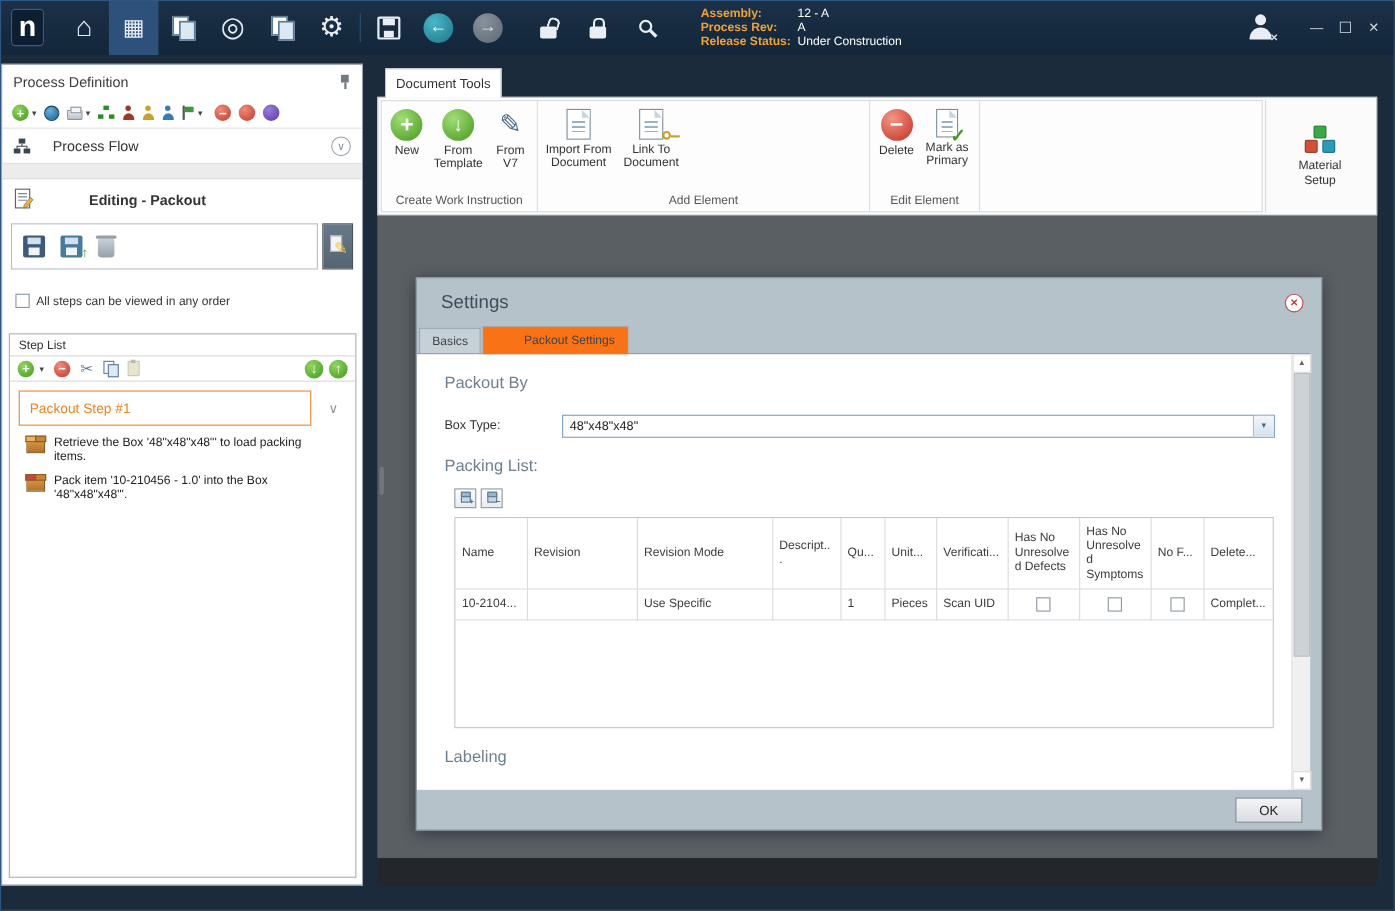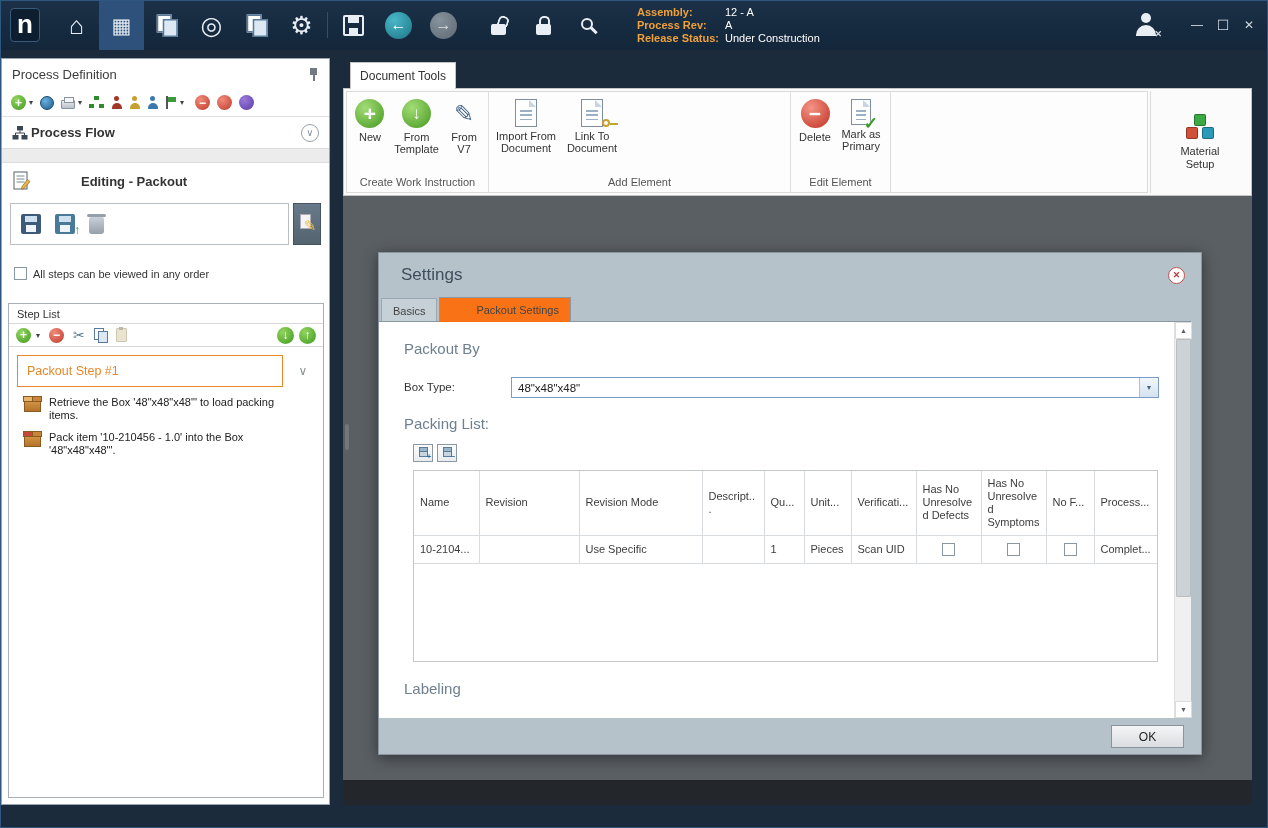--- a/index.html
+++ b/index.html
@@ -57,21 +57,21 @@
   .print-ic::before { content:''; position:absolute; top:-4px; left:2px; width:8px; height:4px; background:#f4f6f8; border:1px solid #8a949e; }
   .tree-ic { position:relative; width:15px; height:15px; flex:none; }
   .tree-ic::before { content:''; position:absolute; top:1px; left:5px; width:5px; height:4px; background:#2e8b2e; box-shadow:-5px 8px 0 #2e8b2e, 5px 8px 0 #2e8b2e; }
   .person { position:relative; width:11px; height:14px; flex:none; }
   .person::before { content:''; position:absolute; top:0; left:3px; width:5px; height:5px; border-radius:50%; background:currentColor; }
   .person::after { content:''; position:absolute; bottom:1px; left:0.5px; width:10px; height:6px; border-radius:5px 5px 0 0; background:currentColor; }
   .flag-ic { position:relative; width:12px; height:14px; flex:none; }
   .flag-ic::before { content:''; position:absolute; top:0; left:1px; width:1.5px; height:13px; background:#555; }
   .flag-ic::after { content:''; position:absolute; top:1px; left:2.5px; width:8px; height:5px; background:#3a9a3a; }
   .pf-row { height:32px; display:flex; align-items:center; padding:0 10px; border-bottom:1px solid #dcdcdc; }
-  .pf-label { font-weight:bold; font-size:13px; color:#333; margin-left:3px; }
+  .pf-label { font-weight:normal; font-size:13px; color:#333; margin-left:20px; }
   .collapse-circle { margin-left:auto; width:18px; height:18px; border:1.5px solid #98a2ac; border-radius:50%; color:#8892a0; display:flex; align-items:center; justify-content:center; font-size:10px; }
   .lp-band { height:14px; background:#ececec; border-bottom:1px solid #dcdcdc; }
   .editing-row { height:36px; display:flex; align-items:center; padding:0 10px; gap:8px; }
   .editing-label { font-weight:bold; font-size:13px; color:#333;margin-left:41px; }
   .btn-row { margin:4px 8px 0; height:42px; display:flex; gap:4px; }
   .btn-strip { flex:1; border:1px solid #b8bec4; background:#fff; display:flex; align-items:center; gap:14px; padding:0 10px; }
   .floppy-b { width:20px; height:20px; background:#3d5a7a; border-radius:2px; position:relative; }
   .floppy-b::before { content:''; position:absolute; top:2px; left:4px; right:4px; height:6px; background:#cfe0ee; }
   .floppy-b::after { content:''; position:absolute; bottom:2px; left:5px; right:5px; height:7px; background:#eef4f8; }
   .imp-badge { position:absolute; right:-5px; bottom:-3px; color:#2e9a2e; font-size:12px; font-weight:bold; text-shadow:0 0 2px #fff; }
@@ -166,21 +166,21 @@
   .grid th:last-child, .grid td:last-child { border-right:none; }
   .grid th { height:64px; vertical-align:middle; line-height:13px; }
   .grid td { height:28px; white-space:nowrap; }
   .grid td.ctr { text-align:center; }
   .grid td .cb { display:inline-block; vertical-align:middle; }
   .vscroll { position:absolute; right:0; top:0; bottom:0; width:17px; background:#f0f0f0; border-left:1px solid #e0e0e0; }
   .vs-btn { position:absolute; left:0; width:17px; height:17px; background:#fdfdfd; border:1px solid #dcdcdc; color:#606060; font-size:7px; display:flex; align-items:center; justify-content:center; }
   .vs-btn.up { top:0; } .vs-btn.down { bottom:0; }
   .vs-thumb { position:absolute; left:1px; top:17px; width:15px; height:258px; background:#cdd2d6; border:1px solid #b8bec4; border-radius:1px; }
   .dlg-footer { position:relative; height:37px; }
-  .ok-btn { position:absolute; right:17px; top:7px; width:73px; height:23px; background:linear-gradient(#f4f5f6,#dadde0); border:1px solid #8a949c; display:flex; align-items:center; justify-content:center; font-size:12px; color:#222; }
+  .ok-btn { position:absolute; right:17px; top:7px; width:61px; height:23px; background:linear-gradient(#f4f5f6,#dadde0); border:1px solid #8a949c; display:flex; align-items:center; justify-content:center; font-size:12px; color:#222; }
 
   .svg-ic { flex:none; display:block; }
 </style>
 </head>
 <body>
 
 <div class="frame"></div>
 
 <div class="titlebar">
   <div class="logo">n</div>
@@ -470,21 +470,21 @@
                 <th>Name</th>
                 <th>Revision</th>
                 <th>Revision Mode</th>
                 <th>Descript...</th>
                 <th>Qu...</th>
                 <th>Unit...</th>
                 <th>Verificati...</th>
                 <th>Has No Unresolved Defects</th>
                 <th>Has No Unresolved Symptoms</th>
                 <th>No F...</th>
-                <th>Process...</th>
+                <th>Delete...</th>
               </tr>
             </thead>
             <tbody>
               <tr>
                 <td>10-2104...</td>
                 <td></td>
                 <td>Use Specific</td>
                 <td></td>
                 <td>1</td>
                 <td>Pieces</td>

